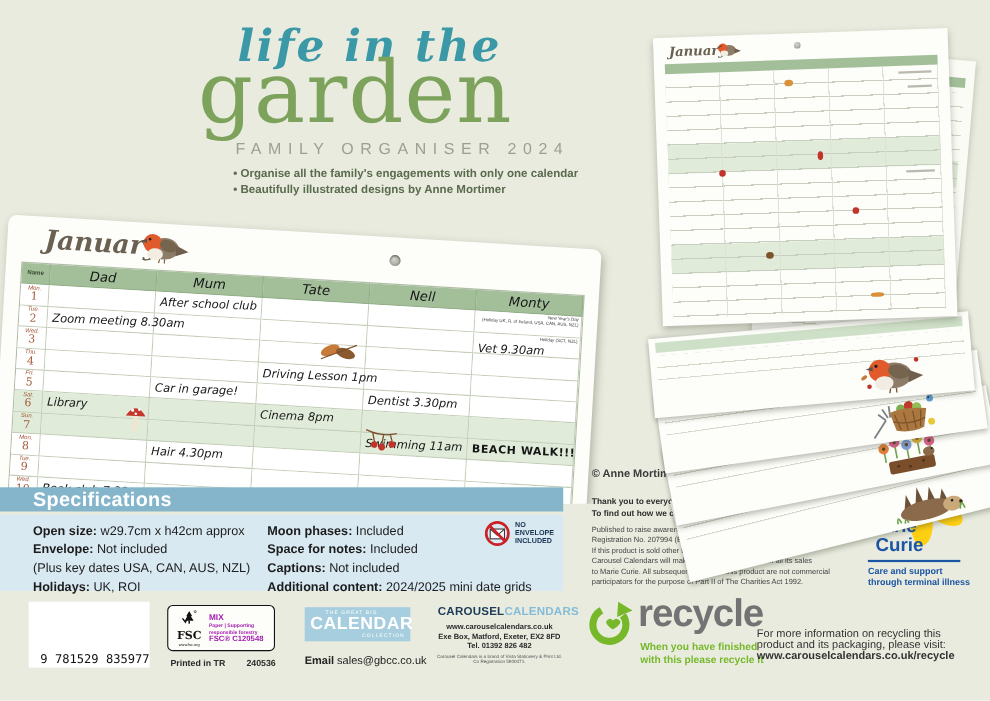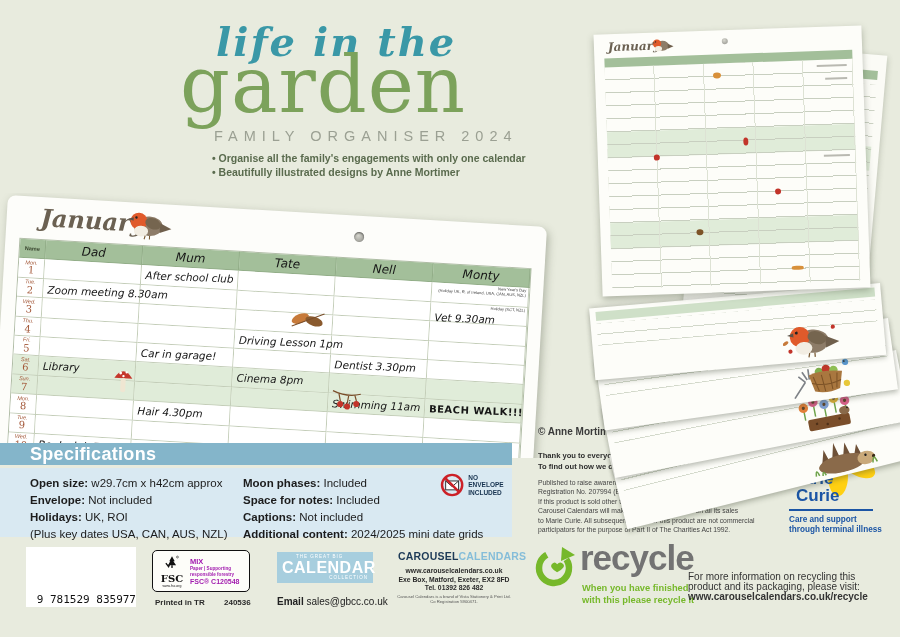--- a/index.html
+++ b/index.html
@@ -416,22 +416,22 @@
     </div>
   </div>
 
   <div class="spec-bar">
     <span>Specifications</span>
   </div>
   <div class="spec-panel">
     <div class="spec-col" id="spec-left" style="left:30px">
         <div><b>Open size: </b><span>w29.7cm x h42cm approx</span></div>
         <div><b>Envelope: </b><span>Not included</span></div>
+        <div><span>(Plus key dates USA, CAN, AUS, NZL)</span></div>
         <div><b>Holidays: </b><span>UK, ROI</span></div>
-        <div><span>(Plus key dates USA, CAN, AUS, NZL)</span></div>
       </div>
     <div class="spec-col" id="spec-right" style="left:243px">
         <div><b>Moon phases: </b><span>Included</span></div>
         <div><b>Space for notes: </b><span>Included</span></div>
         <div><b>Captions: </b><span>Not included</span></div>
         <div><b>Additional content: </b><span>2024/2025 mini date grids</span></div>
       </div>
     <div class="badge">
       <svg width="26" height="26" viewBox="0 0 30 30">
         <rect x="7" y="10" width="16" height="11" fill="#fff" stroke="#333" stroke-width="1.2"></rect>

